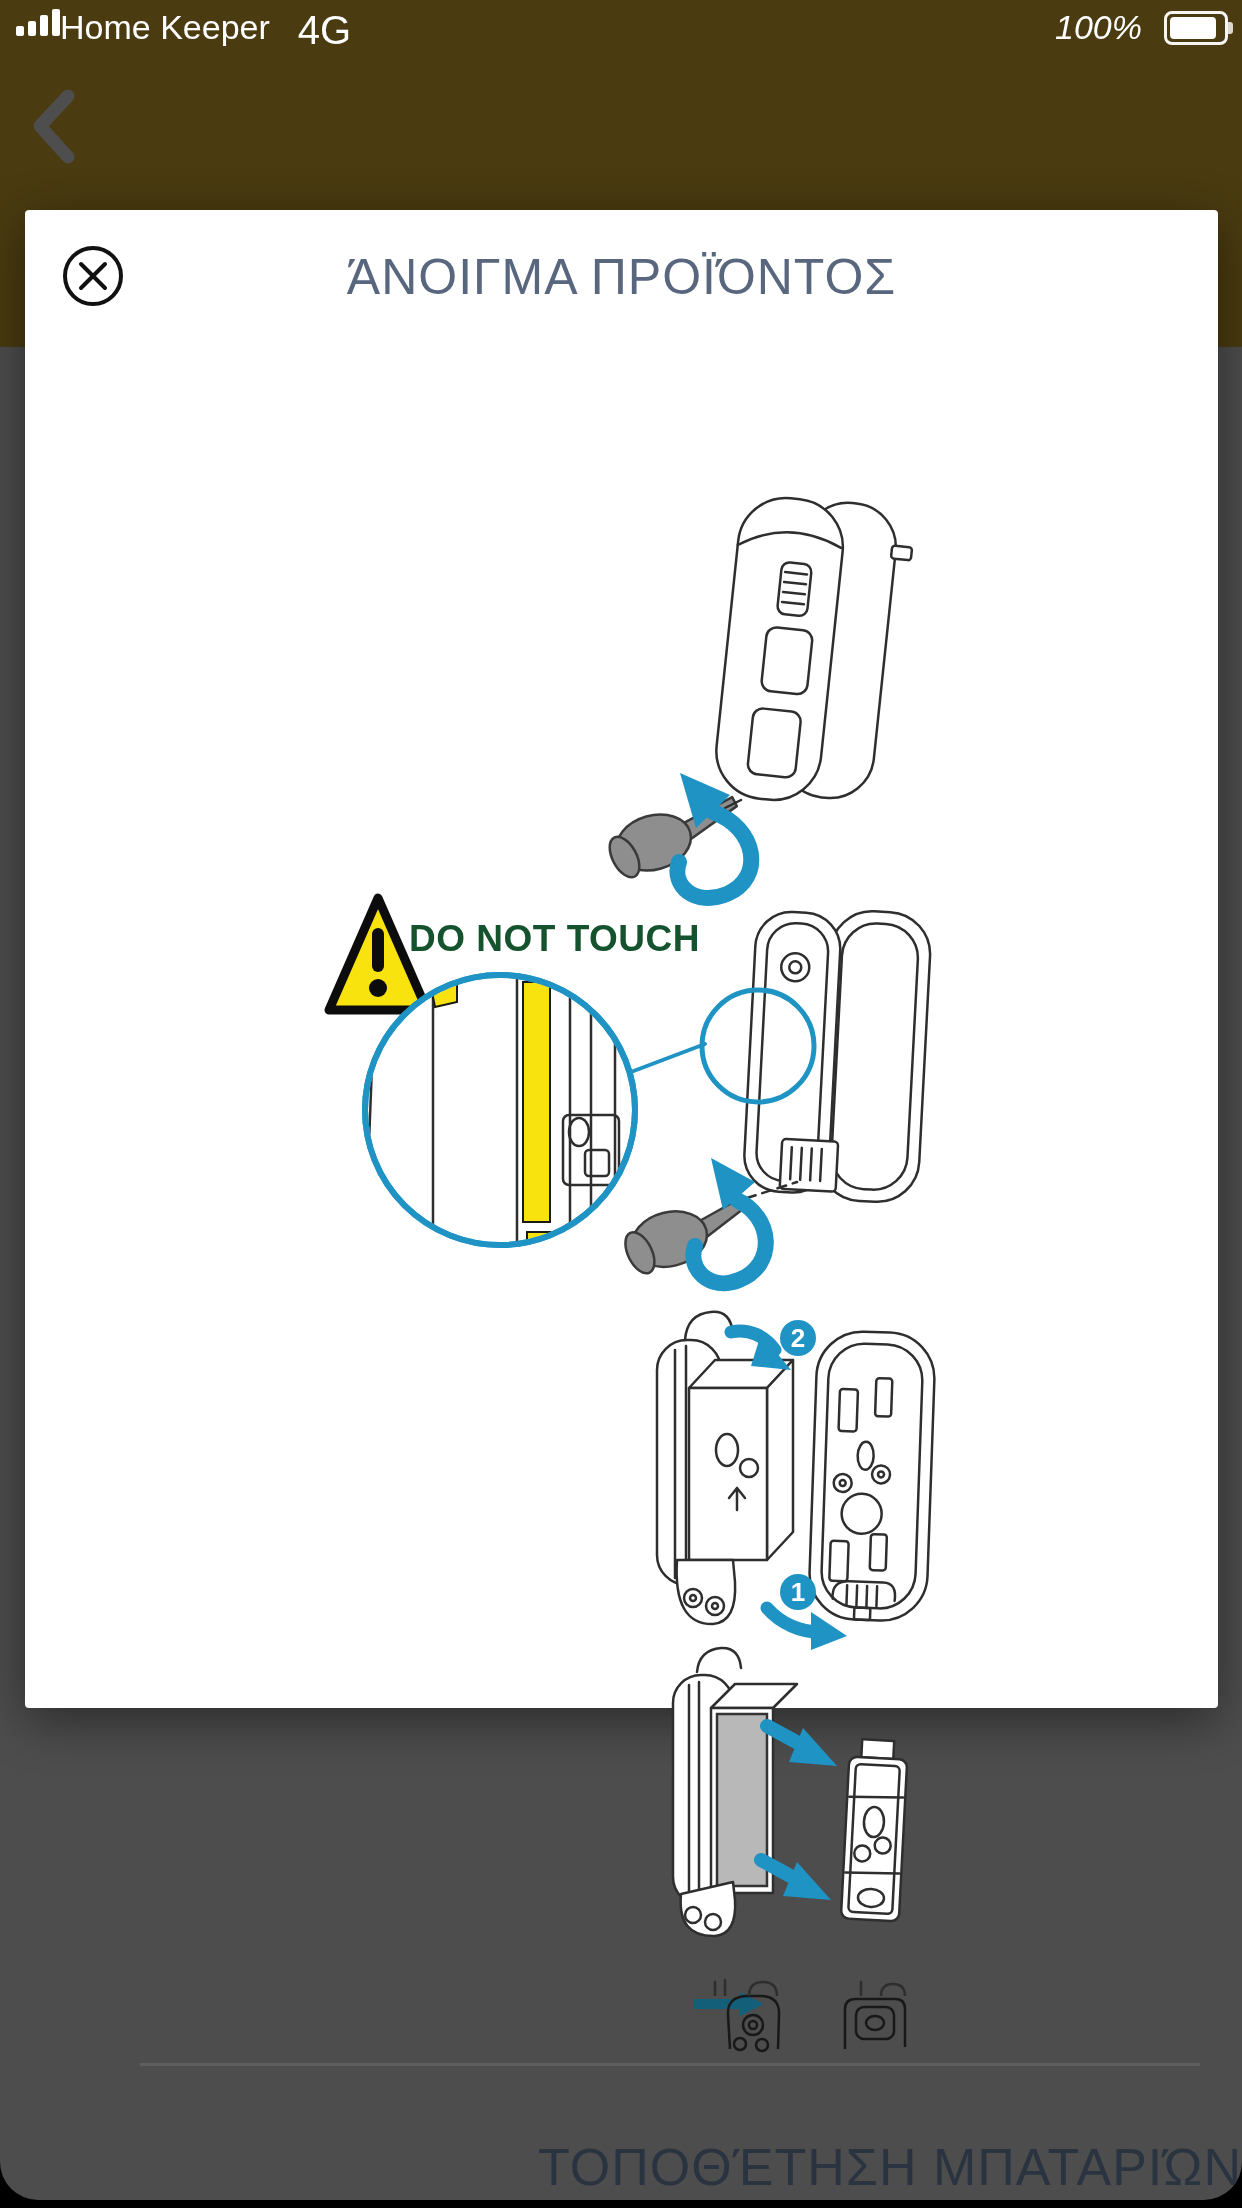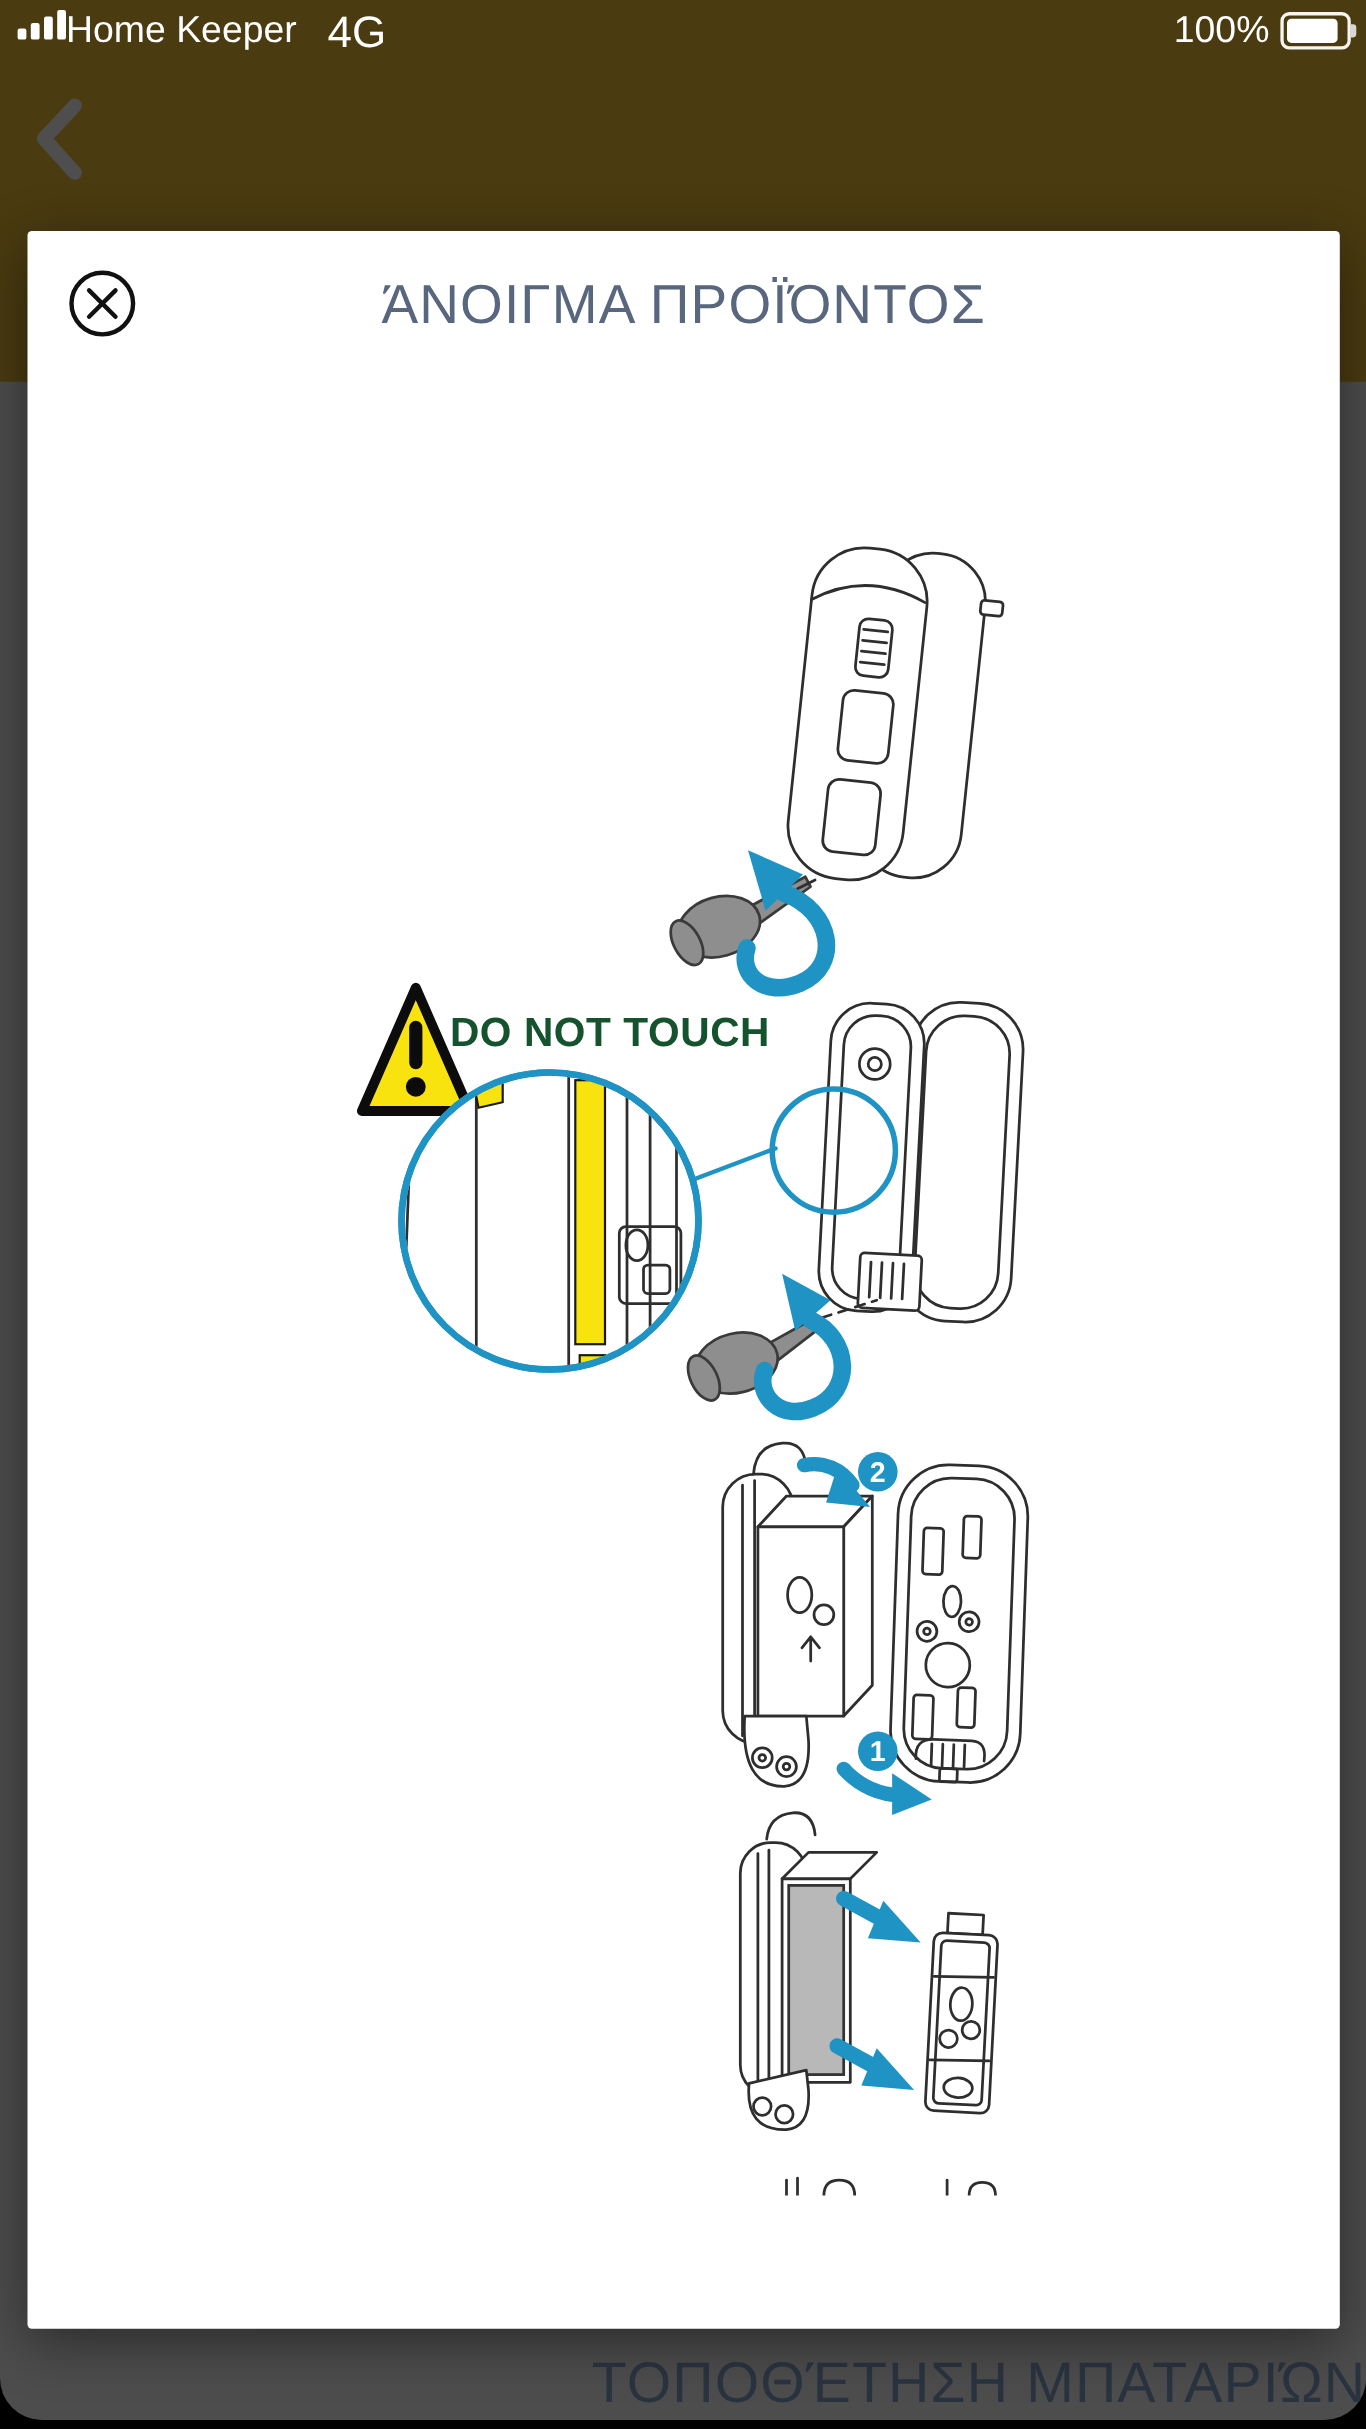--- a/index.html
+++ b/index.html
@@ -12,40 +12,40 @@
   .app-header{position:absolute;left:0;top:0;width:1242px;height:348px;background:#4a3b10;}
   .status-bar{position:absolute;left:0;top:0;width:1242px;height:56px;color:#fff;}
   .sb-left{position:absolute;left:16px;top:8px;display:flex;align-items:flex-start;}
   .signal{display:flex;align-items:flex-end;gap:4px;height:28px;}
   .signal i{display:block;width:8px;background:#fff;border-radius:2px;}
   .signal i:nth-child(1){height:10px}.signal i:nth-child(2){height:15px}
   .signal i:nth-child(3){height:21px}.signal i:nth-child(4){height:27px}
   .carrier{font-size:34px;font-weight:400;}
   .network{font-size:40px;font-weight:400;margin-left:28px;}
   .sb-time{position:absolute;left:0;right:0;top:6px;text-align:center;font-size:35px;font-weight:700;}
-  .sb-right{position:absolute;right:14px;top:8px;display:flex;align-items:center;gap:10px;}
+  .sb-right{position:absolute;right:14px;top:8px;display:flex;align-items:center;gap:22px;font-style:italic;}
   .battery-pct{font-size:34px;font-weight:400;}
   .battery{position:relative;width:58px;height:28px;border:3px solid rgba(255,255,255,.95);border-radius:8px;}
   .battery .fill{position:absolute;left:3px;top:3px;bottom:3px;width:46px;background:#fff;border-radius:4px;}
   .battery .tip{position:absolute;right:-8px;top:8px;width:5px;height:12px;background:rgba(255,255,255,.8);border-radius:0 3px 3px 0;}
   .back-button{position:absolute;left:20px;top:78px;width:90px;height:100px;background:none;border:none;padding:0;cursor:pointer;}
   
   .dim-sheet{
     position:absolute;left:0;top:347px;width:1242px;height:1853px;
     background:#4d4d4d;border-radius:0 0 38px 38px;overflow:hidden;
   }
   .dim-divider{position:absolute;left:140px;top:1716px;width:1060px;height:3px;background:#5e5e5e;}
   .dim-section-title{
     position:absolute;left:0;top:1790px;width:100%;text-align:right;
     font-size:52px;color:#2a3440;font-weight:400;letter-spacing:1px;
   }
   .dim-art{position:absolute;left:0;top:0;}
   
   .modal-card{
-    position:absolute;left:25px;top:210px;width:1193px;height:1907px;
+    position:absolute;left:25px;top:210px;width:1193px;height:1498px;
     background:#fff;border-radius:4px;box-shadow:0 12px 50px rgba(0,0,0,.45);
   }
   .close-button{
     position:absolute;left:34px;top:32px;width:68px;height:68px;
     background:none;border:none;padding:0;cursor:pointer;
   }
   .modal-title{
     position:absolute;left:120px;right:120px;top:38px;text-align:center;
     font-size:50px;color:#58667e;font-weight:400;letter-spacing:1px;white-space:nowrap;
   }

